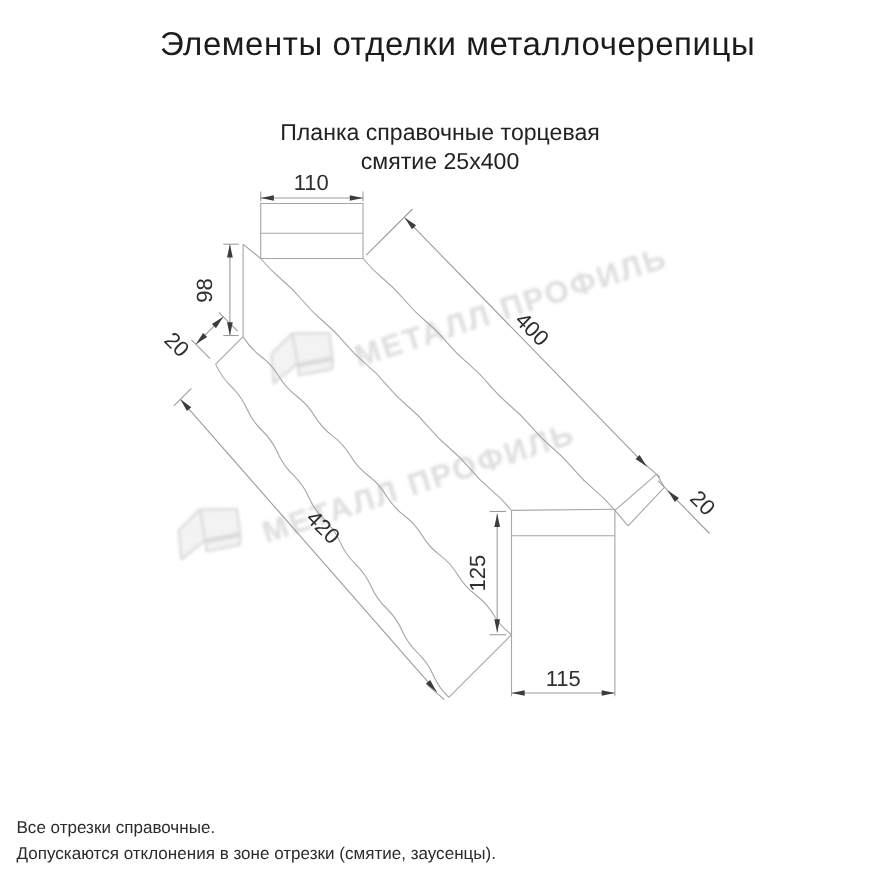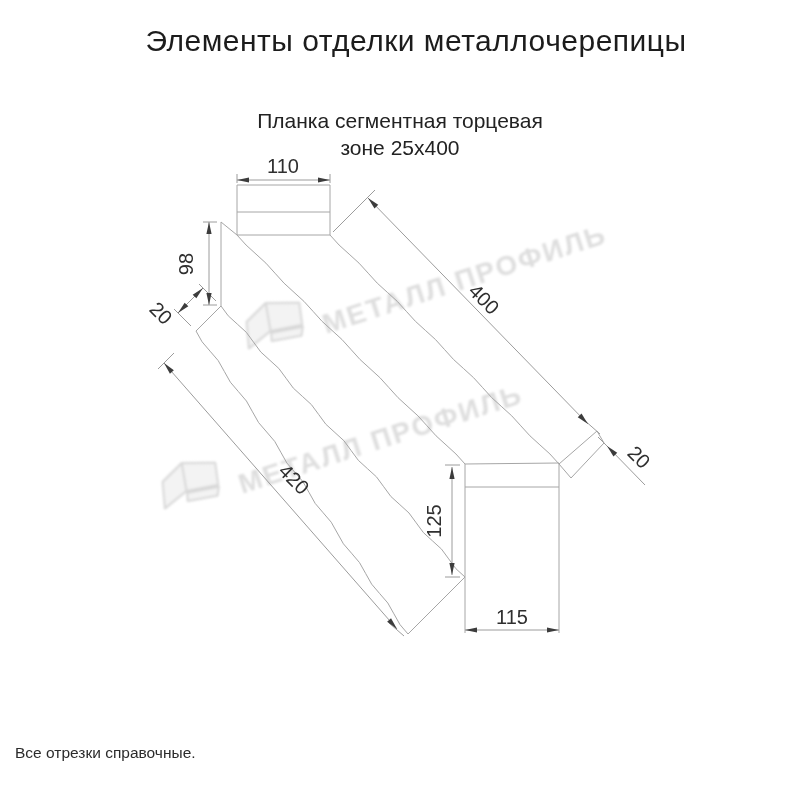--- a/index.html
+++ b/index.html
@@ -18,22 +18,22 @@
   svg .wm-logo{stroke:#d8d8d8;stroke-width:2;fill:#f3f3f3;stroke-linejoin:round;}
 </style>
 </head>
 <body>
 
 <div id="page">
 
   <div class="title">Элементы отделки металлочерепицы</div>
 
   <div class="subtitle">
-    <div>Планка сегментная торцевая</div>
-    <div>зоне 25х400</div>
+    <div>Планка справочные торцевая</div>
+    <div>смятие 25х400</div>
   </div>
 
   <svg width="800" height="800" viewBox="0 0 800 800" style="position:absolute;left:0;top:0;">
     <defs>
       <marker id="ae" orient="auto" markerUnits="userSpaceOnUse" markerWidth="28" markerHeight="12" viewBox="-14 -6 28 12" refX="0" refY="0">
         <path d="M0,0 L-12,2.6 L-12,-2.6 Z" fill="#3c3c3c"></path>
       </marker>
       <marker id="as" orient="auto-start-reverse" markerUnits="userSpaceOnUse" markerWidth="28" markerHeight="12" viewBox="-14 -6 28 12" refX="0" refY="0">
         <path d="M0,0 L-12,2.6 L-12,-2.6 Z" fill="#3c3c3c"></path>
       </marker>
@@ -130,15 +130,16 @@
     </g>
 
     <g>
       <line class="dimln" x1="465" y1="630" x2="559" y2="630" marker-start="url(#as)" marker-end="url(#ae)"></line>
       <text class="dim" x="512" y="624" text-anchor="middle">115</text>
     </g>
   </svg>
 
   <div class="footnotes">
     <div>Все отрезки справочные.</div>
+    <div>Допускаются отклонения в зоне отрезки (смятие, заусенцы).</div>
   </div>
 
 </div>
 
 </body></html>

